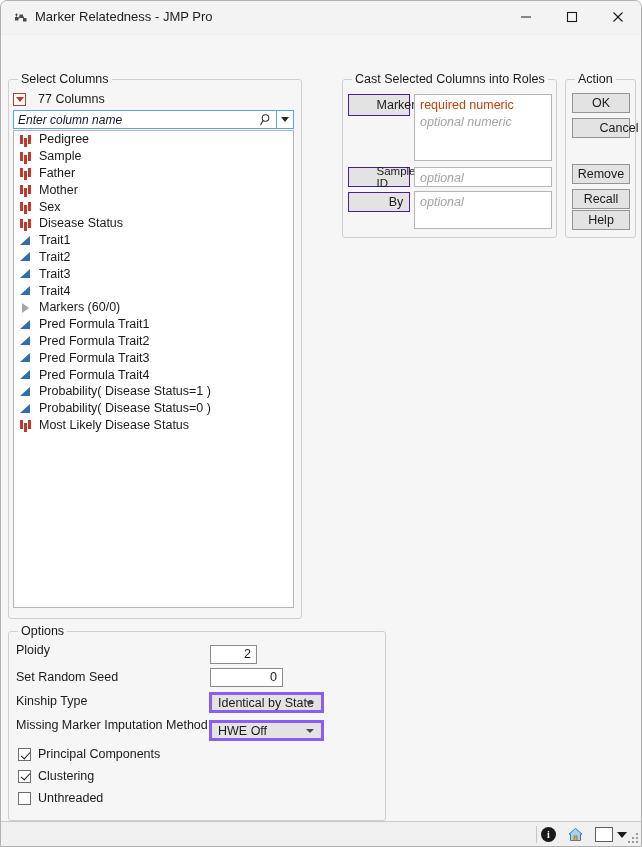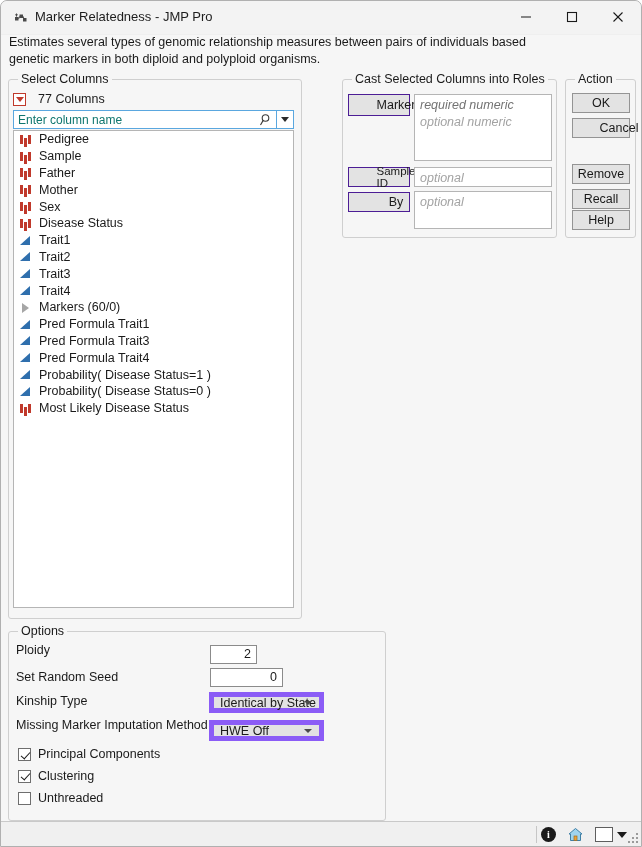--- a/index.html
+++ b/index.html
@@ -118,21 +118,22 @@
     border: 1px solid #5aa7df;
     border-right: none;
     background: #ffffff;
     box-sizing: border-box;
     display: flex; align-items: center;
     padding-left: 4px;
     position: relative;
   }
   #search-placeholder {
     font-size: 12px;
-    color: #0f766e;
+    font-style: italic;
+    color: #0f172a;
   }
   #search-icon {
     position: absolute; right: 5px; top: 2px;
   }
   #search-dropdown {
     width: 18px;
     border: 1px solid #5aa7df;
     background: #ffffff;
     box-sizing: border-box;
     display: flex; align-items: center; justify-content: center;
@@ -215,22 +216,21 @@
   }
   .role-box {
     position: absolute;
     background: #ffffff;
     border: 1px solid #b5b5b5;
     box-sizing: border-box;
     padding: 2px 0 0 5px;
     font-size: 12.5px;
   }
   .hint-required {
-    font-style: italic;
-    color: #737373;
+    color: #c2410c;
     line-height: 17px;
   }
   .hint-optional {
     font-style: italic;
     color: #a3a3a3;
     line-height: 17px;
   }
 
   #role-marker-btn { left: 347px; top: 93px;  width: 62px; height: 22px; }
   #role-marker-box { left: 413px; top: 93px;  width: 138px; height: 67px; }
@@ -272,21 +272,21 @@
     box-sizing: border-box;
     text-align: right;
     padding-right: 5px;
     font-size: 12.5px;
     line-height: 17px;
     color: #1a1a1a;
   }
   .combo {
     position: absolute;
     background: #e3e3e3;
-    border: 5px solid #8b5cf6;
+    border: 3px solid #8b5cf6;
     box-sizing: border-box;
     display: flex; align-items: center;
     padding-left: 6px;
     font-size: 12.5px;
     color: #1a1a1a;
     cursor: default;
   }
   .combo .chev {
     position: absolute; right: 7px; top: 50%;
     margin-top: -2px;
@@ -408,21 +408,20 @@
         </svg>
     </div>
     <div class="winbtn" id="btn-close">
       <svg width="12" height="12" viewBox="0 0 12 12">
           <line x1="1.5" y1="1.5" x2="10.5" y2="10.5" stroke="#1a1a1a" stroke-width="1.1"></line>
           <line x1="10.5" y1="1.5" x2="1.5" y2="10.5" stroke="#1a1a1a" stroke-width="1.1"></line>
         </svg>
     </div>
   </div>
 
-  <div id="description">Estimates several types of genomic relationship measures between pairs of individuals based genetic markers in both diploid and polyploid organisms.</div>
 
   <div class="group" id="grp-select">
     <span class="group-title">Select Columns</span>
   </div>
 
   <div id="cols-header">
     <span id="cols-disclosure"></span>
     <span>77 Columns</span>
   </div>
 
@@ -480,20 +479,24 @@
         <span class="col-icon ic-continuous"></span>
         <span>Trait4</span>
       </div>
       <div class="col-item">
         <span class="col-icon ic-group"></span>
         <span>Markers (60/0)</span>
       </div>
       <div class="col-item">
         <span class="col-icon ic-continuous"></span>
         <span>Pred Formula Trait1</span>
+      </div>
+      <div class="col-item">
+        <span class="col-icon ic-continuous"></span>
+        <span>Pred Formula Trait2</span>
       </div>
       <div class="col-item">
         <span class="col-icon ic-continuous"></span>
         <span>Pred Formula Trait3</span>
       </div>
       <div class="col-item">
         <span class="col-icon ic-continuous"></span>
         <span>Pred Formula Trait4</span>
       </div>
       <div class="col-item">

